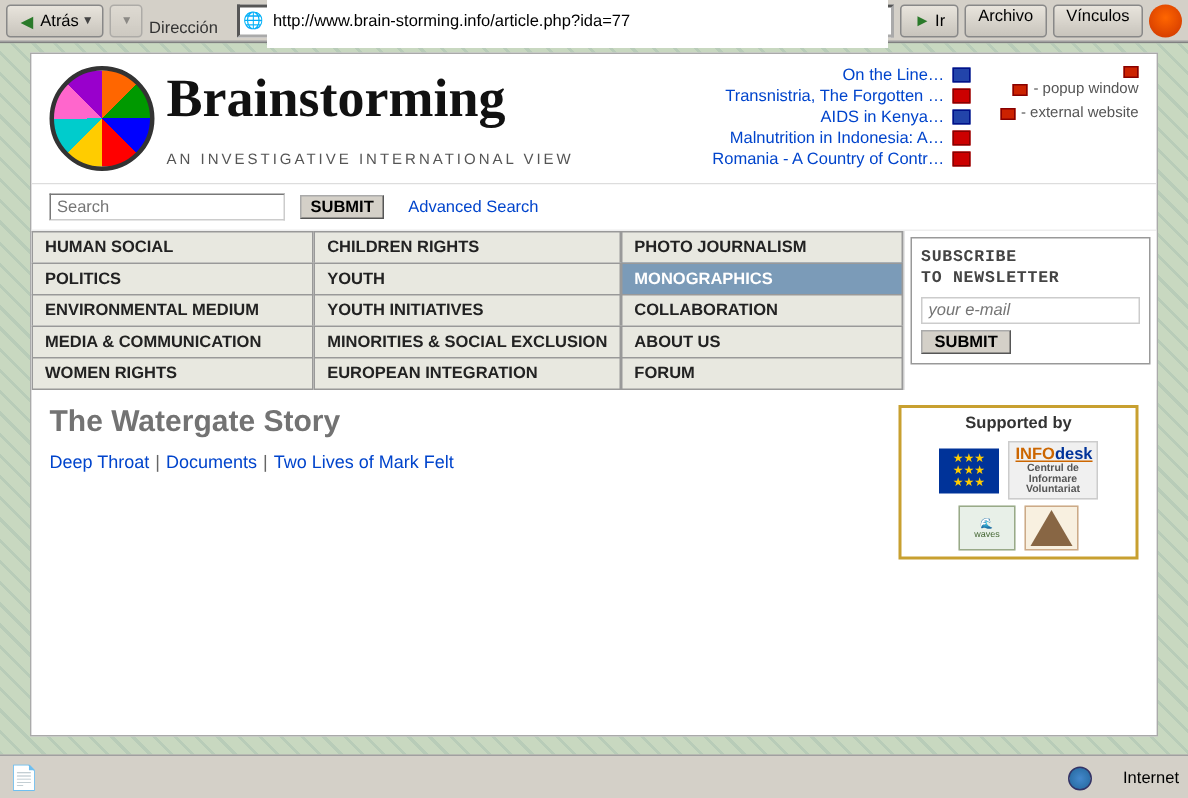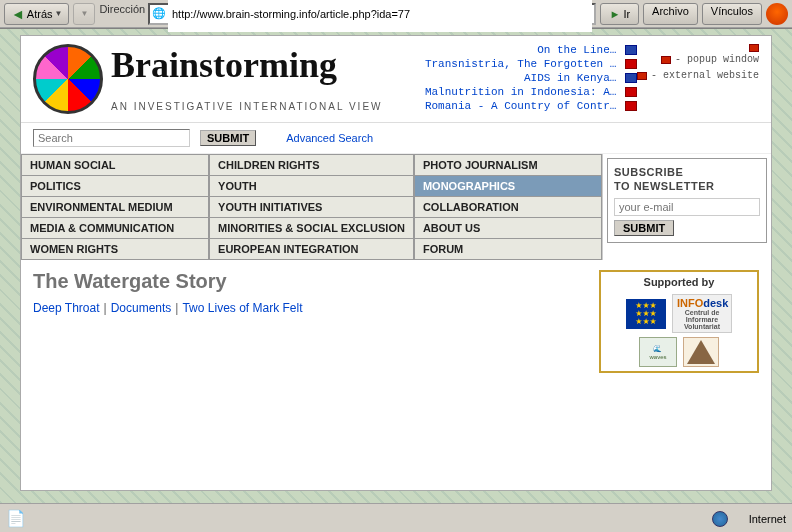--- a/index.html
+++ b/index.html
@@ -4,21 +4,21 @@
   <style>
     * { margin: 0; padding: 0; box-sizing: border-box; }
     body { font-family: Arial, sans-serif; font-size: 12px; background: #c8d8c8; width: 792px; height: 532px; overflow: hidden; }
 
     
     .browser-chrome { background: #d4d0c8; border-bottom: 1px solid #808080; }
     .browser-toolbar { display: flex; align-items: center; padding: 3px 4px; gap: 4px; background: #d4d0c8; border-bottom: 1px solid #a0a0a0; height: 28px; }
     .nav-btn { display: flex; align-items: center; gap: 2px; background: linear-gradient(to bottom, #e8e4dc, #c8c4bc); border: 1px solid #888; border-radius: 3px; padding: 2px 6px; cursor: pointer; font-size: 11px; height: 22px; }
     .nav-btn .arrow { color: #2a7a2a; font-size: 14px; font-weight: bold; }
     .nav-btn .chevron { font-size: 8px; color: #444; }
-    .address-bar { display: flex; align-items: flex-start; gap: 3px; flex: 1; }
+    .address-bar { display: flex; align-items: flex-end; gap: 13px; flex: 1; }
     .address-label { font-size: 11px; color: #333; }
     .address-input { flex: 1; height: 20px; border: 2px inset #ccc; padding: 1px 4px; font-size: 11px; background: white; }
     .go-btn { background: linear-gradient(to bottom, #e8e4dc, #c8c4bc); border: 1px solid #888; border-radius: 3px; padding: 1px 8px; font-size: 11px; height: 22px; cursor: pointer; display: flex; align-items: center; gap: 3px; }
     .go-arrow { color: #2a7a2a; font-weight: bold; }
     .toolbar-btn { background: linear-gradient(to bottom, #e8e4dc, #c8c4bc); border: 1px solid #888; border-radius: 3px; padding: 1px 8px; font-size: 11px; height: 22px; cursor: pointer; }
     .winxp-logo { width: 22px; height: 22px; background: radial-gradient(circle at 50% 40%, #ff6600, #cc3300); border-radius: 50%; display: flex; align-items: center; justify-content: center; color: white; font-weight: bold; font-size: 10px; }
 
     
     .page-area { background: #c8d8c0; padding: 0; overflow: hidden; height: calc(532px - 28px - 30px); }
     .page-inner { background: white; margin: 6px 20px; border: 1px solid #aaa; height: 456px; overflow: hidden; }
@@ -32,34 +32,34 @@
     .logo-subtitle { font-size: 10px; color: #555; letter-spacing: 2px; text-transform: uppercase; margin-top: 18px; }
     .header-nav-links { margin-left: auto; text-align: right; font-size: 11px; }
     .header-nav-links a { color: #0044cc; text-decoration: none; display: block; margin-bottom: 2px; }
     .ext-icon { display: inline-block; width: 12px; height: 10px; background: #cc0000; border: 1px solid #880000; margin-left: 2px; vertical-align: middle; }
     .ext-icon-blue { background: #2244aa; border-color: #001188; }
 
     
     .search-bar { padding: 6px 12px; display: flex; align-items: center; gap: 10px; border-bottom: 1px solid #eee; background: white; }
     .search-input { width: 157px; height: 18px; border: 1px inset #ccc; padding: 1px 4px; font-size: 11px; }
     .search-submit { background: #d4d0c8; border: 1px outset #aaa; padding: 1px 6px; font-size: 11px; cursor: pointer; font-weight: bold; }
-    .advanced-search { color: #0044cc; text-decoration: none; font-size: 11px; margin-left: 20px; }
+    .advanced-search { color: #0044cc; text-decoration: none; font-size: 11px; margin-left: 6px; }
 
     
     .icon-legend { font-size: 10px; color: #555; margin-left: auto; text-align: right; line-height: 1.6; }
     .legend-item { display: flex; align-items: center; justify-content: flex-end; gap: 4px; }
     .nav-col { flex: 1; }
     .nav-item { display: block; padding: 4px 8px; border: 1px solid #999; background: #e8e8e0; font-size: 11px; font-weight: bold; color: #222; cursor: pointer; white-space: nowrap; border-bottom: none; }
     .nav-item:last-child { border-bottom: 1px solid #999; }
     .nav-item.active { background: #7b9bb8; color: white; }
 
     
     .subscribe-area { width: 160px; border: 1px solid #999; padding: 6px; background: white; }
-    .subscribe-title { font-size: 11px; font-weight: bold; color: #444; text-transform: uppercase; letter-spacing: 0.5px; line-height: 1.3; }
-    .subscribe-input { width: 100%; height: 18px; border: 1px solid #ccc; margin-top: 4px; margin-bottom: 4px; padding: 1px 4px; font-size: 11px; color: #888; }
+    .subscribe-title { font-size: 11px; font-weight: bold; color: #444; text-transform: uppercase; letter-spacing: 0.5px; line-height: 1.3; font-family: Liberation Mono, monospace; }
+    .subscribe-input { width: 100%; height: 18px; border: 1px solid #ccc; margin-top: 4px; margin-bottom: 4px; padding: 1px 4px; font-size: 11px; font-style: italic; color: #888; }
     .subscribe-submit { background: #d4d0c8; border: 1px outset #aaa; padding: 1px 8px; font-size: 11px; cursor: pointer; font-weight: bold; }
 
     
     .main-content { display: flex; padding: 10px 12px; gap: 10px; background: white; height: calc(456px - 175px); }
     .content-left { flex: 1; }
     .content-right { width: 160px; flex-shrink: 0; }
 
     .story-title { font-size: 20px; font-weight: bold; color: #737373; margin-bottom: 8px; }
     .story-links { display: flex; gap: 4px; align-items: center; }
     .story-link { color: #0044cc; text-decoration: none; font-size: 12px; }
@@ -116,21 +116,21 @@
   <div class="page-inner">
 
     <div class="site-header">
       <div class="logo-area">
         <div class="logo-circle"></div>
         <div class="logo-text-area">
           <div class="logo-title">Brainstorming</div>
           <div class="logo-subtitle">AN INVESTIGATIVE INTERNATIONAL VIEW</div>
         </div>
       </div>
-      <div style="margin-left:auto;display:flex;gap:0;font-family:Liberation Mono, monospace;">
+      <div style="margin-left:auto;display:flex;gap:20px;">
         <div class="header-nav-links">
           <a href="#">On the Line… <span class="ext-icon ext-icon-blue"></span></a>
           <a href="#">Transnistria, The Forgotten … <span class="ext-icon"></span></a>
           <a href="#">AIDS in Kenya… <span class="ext-icon ext-icon-blue"></span></a>
           <a href="#">Malnutrition in Indonesia: A… <span class="ext-icon"></span></a>
           <a href="#">Romania - A Country of Contr… <span class="ext-icon"></span></a>
         </div>
         <div class="icon-legend">
           <div class="legend-item">
               <span style="background:#cc2200;width:10px;height:8px;display:inline-block;border:1px solid #880000;"></span>
@@ -200,21 +200,21 @@
         </div>
       </div>
       <div class="content-right">
         <div class="supported-box">
           <div class="supported-title">Supported by</div>
           <div class="supporter-logos">
             <div class="eu-logo">
               <div class="eu-stars">★★★<br>★★★<br>★★★</div>
             </div>
             <div class="infodesk-logo">
-              <div style="font-size:11px;font-weight:bold;color:#cc6600;">INFO<span style="color:#003399;">desk</span></div>
+              <div style="font-size:11px;font-weight:bold;color:#cc6600;text-decoration:underline;">INFO<span style="color:#003399;">desk</span></div>
               <div style="font-size:7px;color:#555;">Centrul de Informare Voluntariat</div>
             </div>
           </div>
           <div class="logo2-area">
             <div class="csf-logo" style="font-size:7px;text-align:center;color:#446633;">
               <div>🌊<br><span style="font-size:6px;">waves</span></div>
             </div>
             <div class="triangle-logo">
               <div class="triangle-shape"></div>
             </div>

